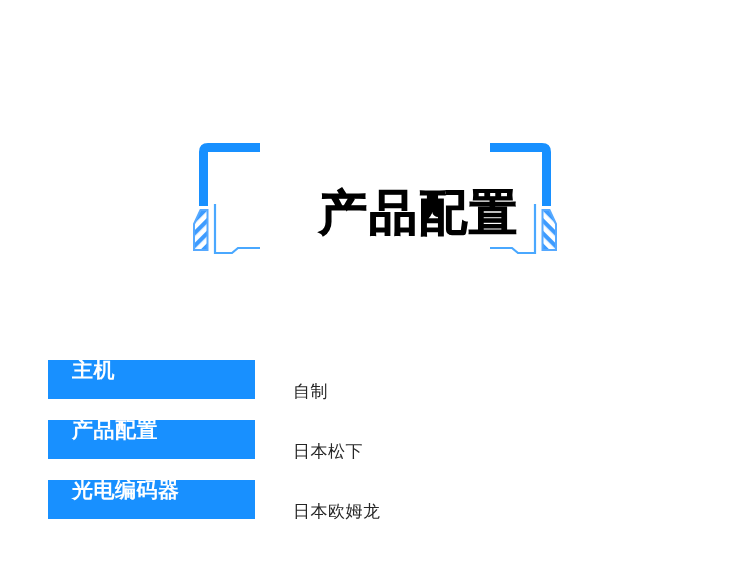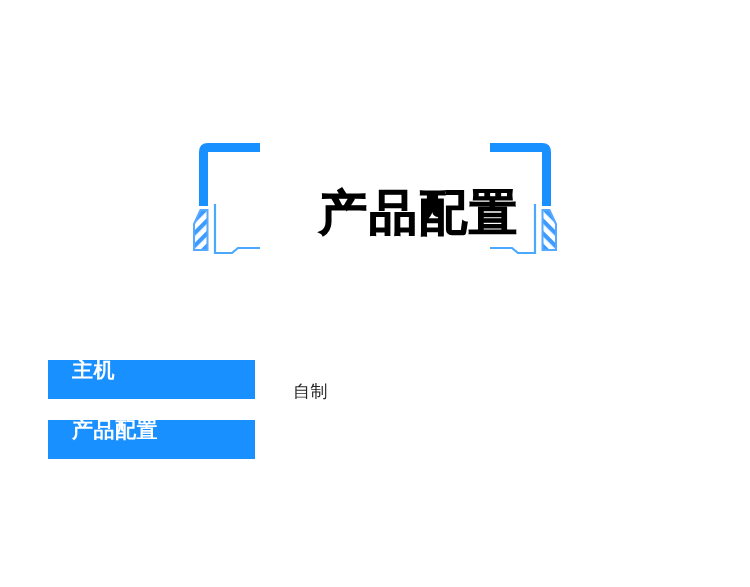--- a/index.html
+++ b/index.html
@@ -136,19 +136,24 @@
     <div class="spec-label">
       <span class="spec-label-text">主机</span>
     </div>
     <div class="spec-value">自制</div>
   </div>
 
   <div class="spec-row">
     <div class="spec-label">
       <span class="spec-label-text">产品配置</span>
     </div>
+    <div class="spec-value">日本松下</div>
   </div>
 
 
   <div class="spec-row">
+    <div class="spec-label">
+      <span class="spec-label-text">光电编码器</span>
+    </div>
+    <div class="spec-value">日本欧姆龙</div>
   </div>
 
 </div>
 
 </body></html>

